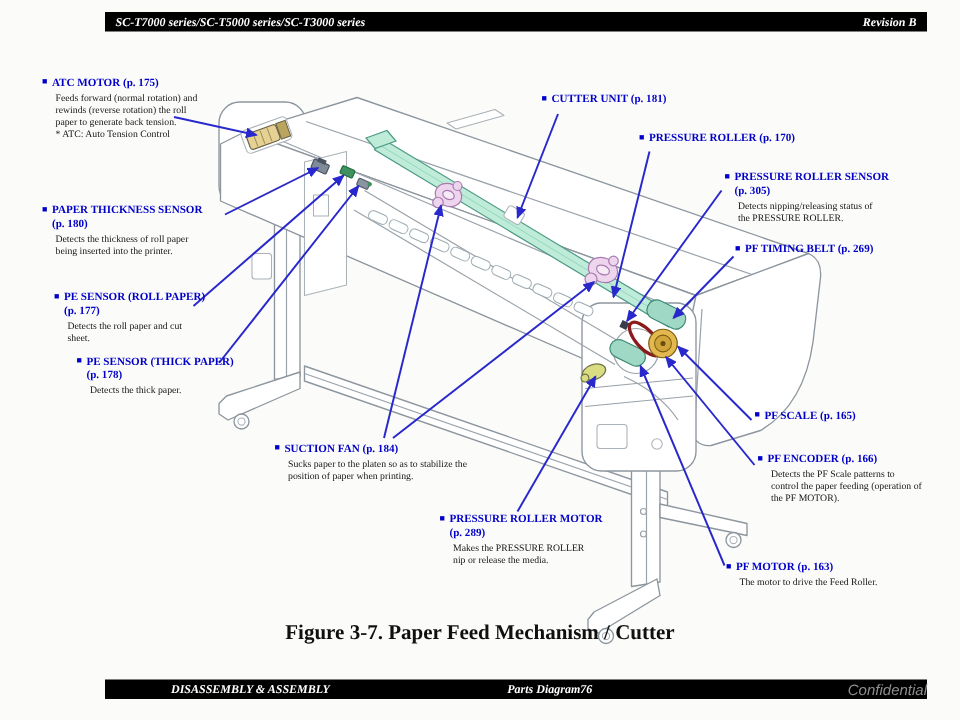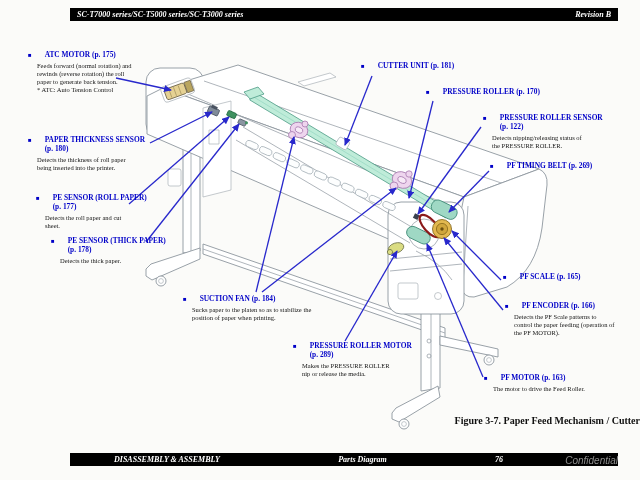--- a/index.html
+++ b/index.html
@@ -9,27 +9,27 @@
     --bar-black:#000000;
   }
   html,body{margin:0;padding:0;}
   body{width:640px;height:480px;position:relative;background:#fbfbf9;overflow:hidden;
        font-family:"Liberation Serif",serif;}
   .bar{position:absolute;left:22px;right:22px;height:13px;background:var(--bar-black);
        color:#fff;font-style:italic;font-weight:bold;font-size:8px;line-height:13px;
        padding:0 7px;box-sizing:border-box;margin-left:48px;}
   .bar.header{top:8px;display:flex;justify-content:space-between;}
   .bar.footer{top:453px;display:grid;grid-template-columns:1fr auto 1fr;padding-left:44px;}
-  .bar.footer .fl{text-align:left}.bar.footer .fc{}.bar.footer .fr{text-align:center}
+  .bar.footer .fl{text-align:left}.bar.footer .fc{}.bar.footer .fr{text-align:left}
   .confidential{position:absolute;right:22px;top:455px;font-family:"Liberation Sans",sans-serif;
        font-style:italic;font-size:10px;color:#8e8e8e;}
-  .caption{position:absolute;left:0;right:0;top:415px;text-align:right;font-weight:bold;
-       font-size:10px;color:#101010;}
+  .caption{position:absolute;left:0;right:0;top:415px;text-align:center;font-weight:bold;
+       font-size:14px;color:#101010;}
   .callout{position:absolute;}
-  .co-head{display:flex;gap:13px;color:var(--accent-blue);font-weight:bold;font-size:7.4px;
+  .co-head{display:flex;gap:3px;color:var(--accent-blue);font-weight:bold;font-size:7.4px;
        line-height:1.2;white-space:pre-line;}
   .co-head .bullet{font-size:6px;line-height:1.5;flex:0 0 auto;}
   .co-title{white-space:pre-line;}
   .co-body{white-space:pre-line;margin:2px 0 0 9px;font-size:6.5px;line-height:1.25;color:#141414;}
   svg{position:absolute;left:0;top:0;}
   .ln{fill:none;stroke:#9aa2aa;stroke-width:.8;}
   .shape{fill:#fff;stroke:#8d969e;stroke-width:.9;stroke-linejoin:round;}
   .shape2{fill:#fff;stroke:#aab2b8;stroke-width:.7;stroke-linejoin:round;}
   .hole{fill:#fdfefe;stroke:#9fabb2;stroke-width:.7;}
   .teal{fill:var(--rail-teal);stroke:#4d9a85;stroke-width:.8;}
@@ -216,21 +216,21 @@
   <div class="co-body">Detects the thick paper.</div>
 </div>
 <div class="callout" style="left:361px;top:62px;width:120px">
   <div class="co-head"><span class="bullet">■</span><span class="co-title">CUTTER UNIT (p. 181)</span></div>
 </div>
 <div class="callout" style="left:426px;top:88px;width:145px">
   <div class="co-head"><span class="bullet">■</span><span class="co-title">PRESSURE ROLLER (p. 170)</span></div>
 </div>
 <div class="callout" style="left:483px;top:114px;width:140px">
   <div class="co-head"><span class="bullet">■</span><span class="co-title">PRESSURE ROLLER SENSOR
-(p. 122)</span></div>
+(p. 305)</span></div>
   <div class="co-body">Detects nipping/releasing status of
 the PRESSURE ROLLER.</div>
 </div>
 <div class="callout" style="left:490px;top:162px;width:130px">
   <div class="co-head"><span class="bullet">■</span><span class="co-title">PF TIMING BELT (p. 269)</span></div>
 </div>
 <div class="callout" style="left:503px;top:273px;width:110px">
   <div class="co-head"><span class="bullet">■</span><span class="co-title">PF SCALE (p. 165)</span></div>
 </div>
 <div class="callout" style="left:505px;top:302px;width:132px">

